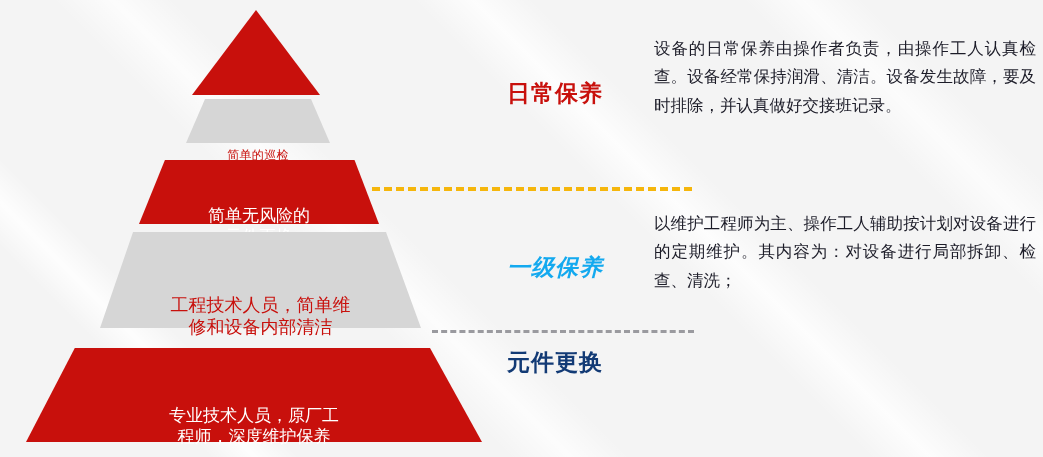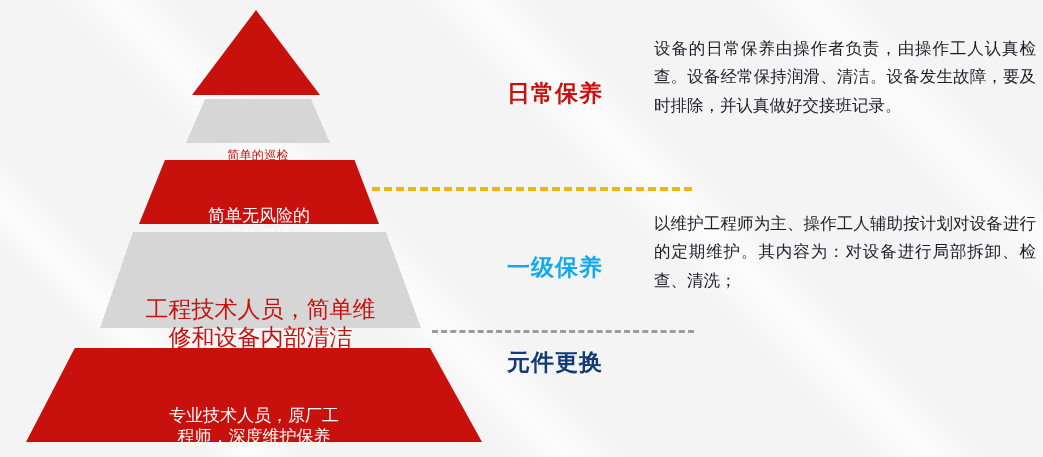--- a/index.html
+++ b/index.html
@@ -112,21 +112,21 @@
     top: 232px;
     width: 321px;
     height: 96px;
     background: #d6d6d6;
     clip-path: polygon(10.3% 0%, 89.1% 0%, 100% 100%, 0% 100%);
   }
   #tier4-text {
     top: 250px;
     left: 100px;
     width: 321px;
-    font-size: 23px;
+    font-size: 18px;
     color: #c8100c;
   }
 
   
   #tier5-shape {
     position: absolute;
     left: 26px;
     top: 348px;
     width: 456px;
     height: 94px;
@@ -165,21 +165,21 @@
 
   
   .level-title {
     position: absolute;
     font-size: 23px;
     font-weight: bold;
     letter-spacing: 1px;
     white-space: nowrap;
   }
   #level-title-0 { left: 507px; top: 78px;  color: #c8100c; }
-  #level-title-1 { left: 507px; top: 252px; color: #13a9ef; }
+  #level-title-1 { left: 507px; top: 252px; color: #13a9ef; font-style: italic; }
   #level-title-2 { left: 507px; top: 347px; color: #123a75; }
 
   
   .desc {
     position: absolute;
     left: 654px;
     width: 382px;
     font-size: 16.5px;
     line-height: 1.72;
     color: #1c1c28;

